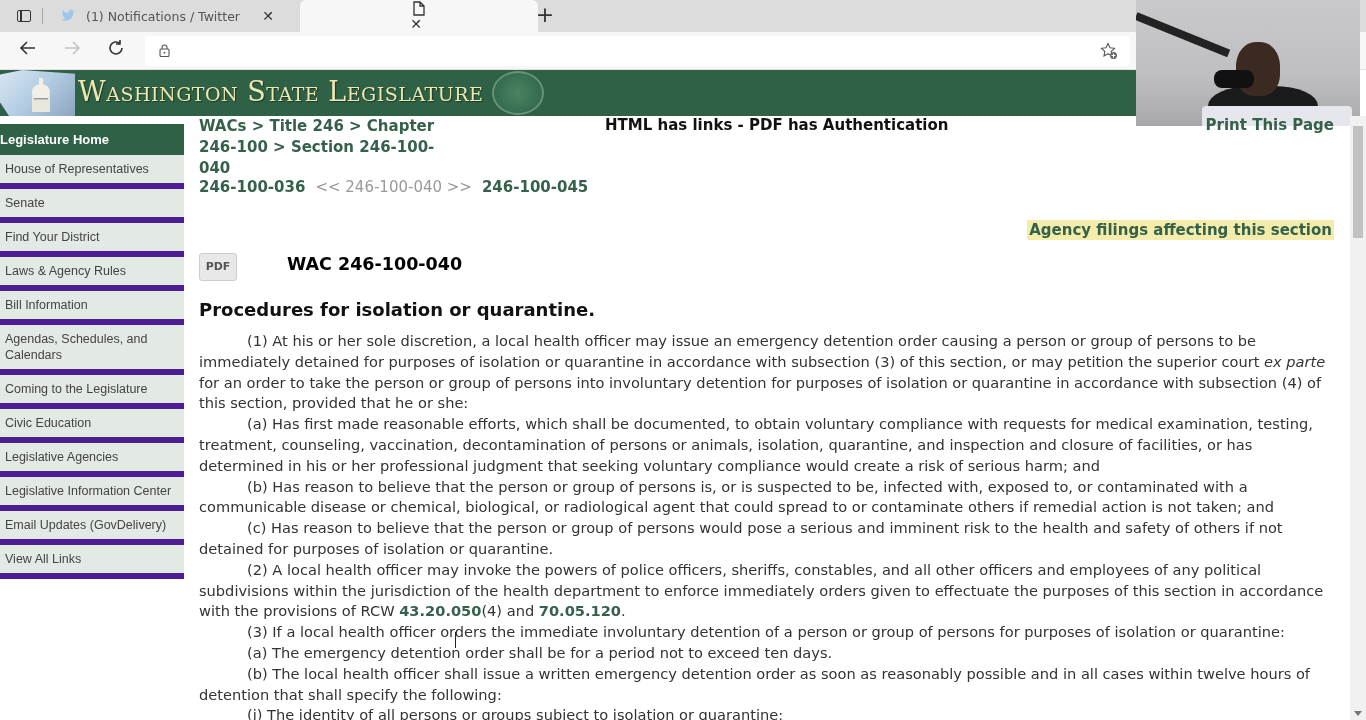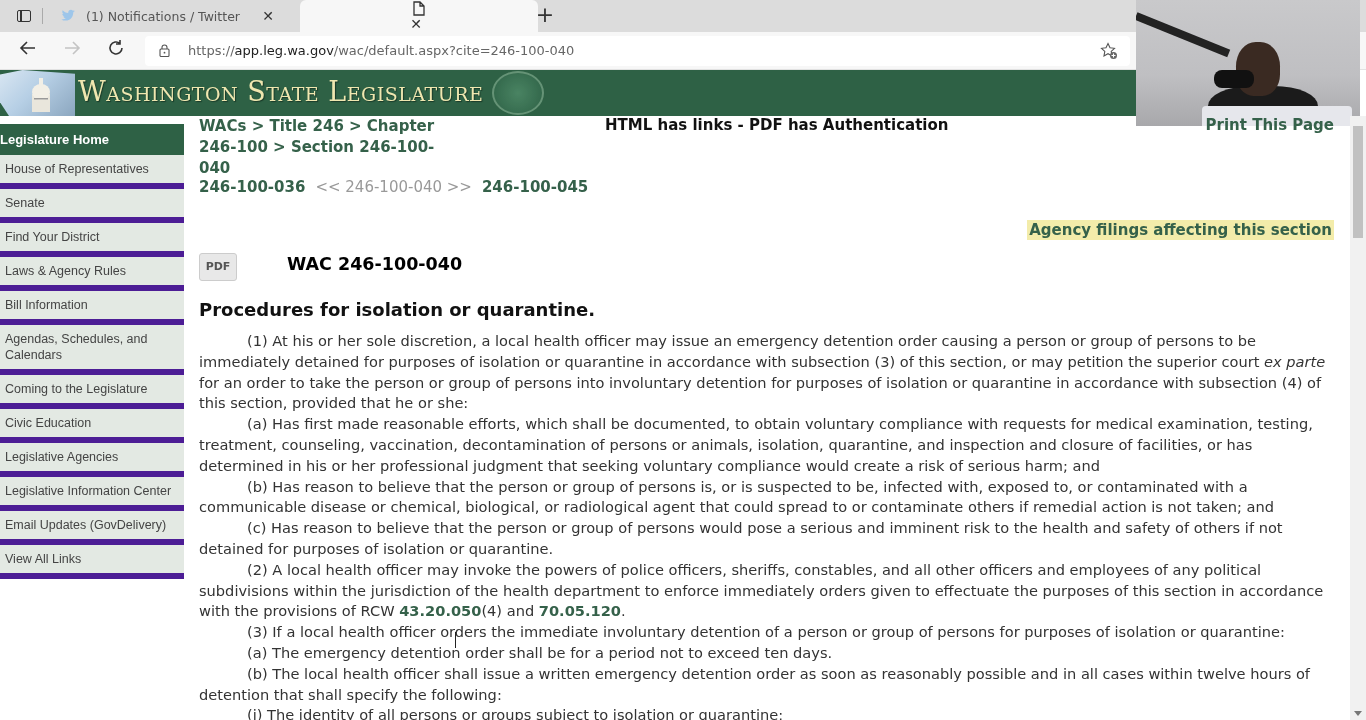--- a/index.html
+++ b/index.html
@@ -116,21 +116,20 @@
     <svg width="18" height="18" viewBox="0 0 18 18">
         <path d="M15 9a6 6 0 1 1-2-4.5 M13 1v4h-4" fill="none" stroke="#333" stroke-width="1.6"></path>
       </svg>
   </div>
   <div class="urlbox">
     <svg class="lock" viewBox="0 0 11 13">
         <rect x="1" y="5" width="9" height="7.5" rx="1" fill="none" stroke="#555" stroke-width="1.1"></rect>
         <path d="M3 5V3.5a2.5 2.5 0 0 1 5 0V5" fill="none" stroke="#555" stroke-width="1.1"></path>
         <circle cx="5.5" cy="8.7" r=".9" fill="#555"></circle>
       </svg>
-    <div class="url"><span>https://</span><b>app.leg.wa.gov</b><span>/wac/default.aspx?cite=246-100-040</span></div>
   </div>
   <svg class="fav-star" viewBox="0 0 18 18">
       <path d="M8 1.5l2 4.2 4.5.6-3.3 3.1.8 4.5L8 11.7 4 13.9l.8-4.5L1.5 6.3 6 5.7z" fill="none" stroke="#555" stroke-width="1.1"></path>
       <circle cx="13.5" cy="13.5" r="3.5" fill="#666"></circle>
       <path d="M13.5 11.5v4 M11.5 13.5h4" stroke="#fff" stroke-width="1.1"></path>
     </svg>
 </div>
 
 <div class="banner">
   <div class="map"></div>

